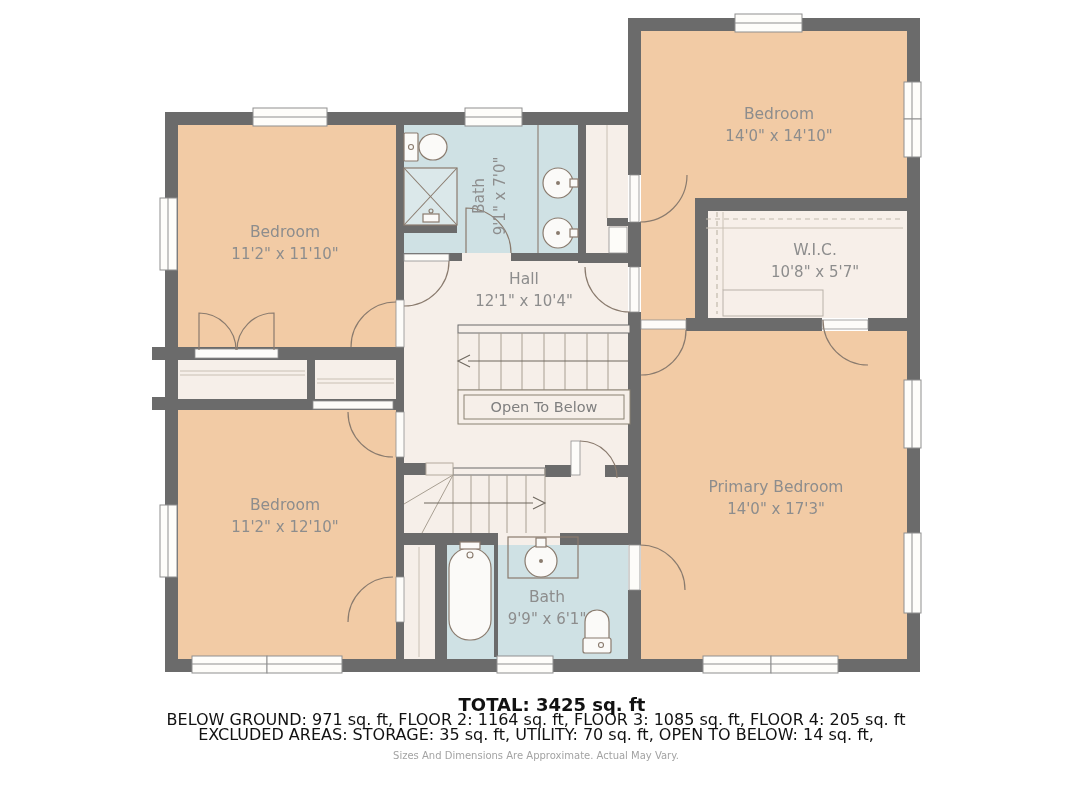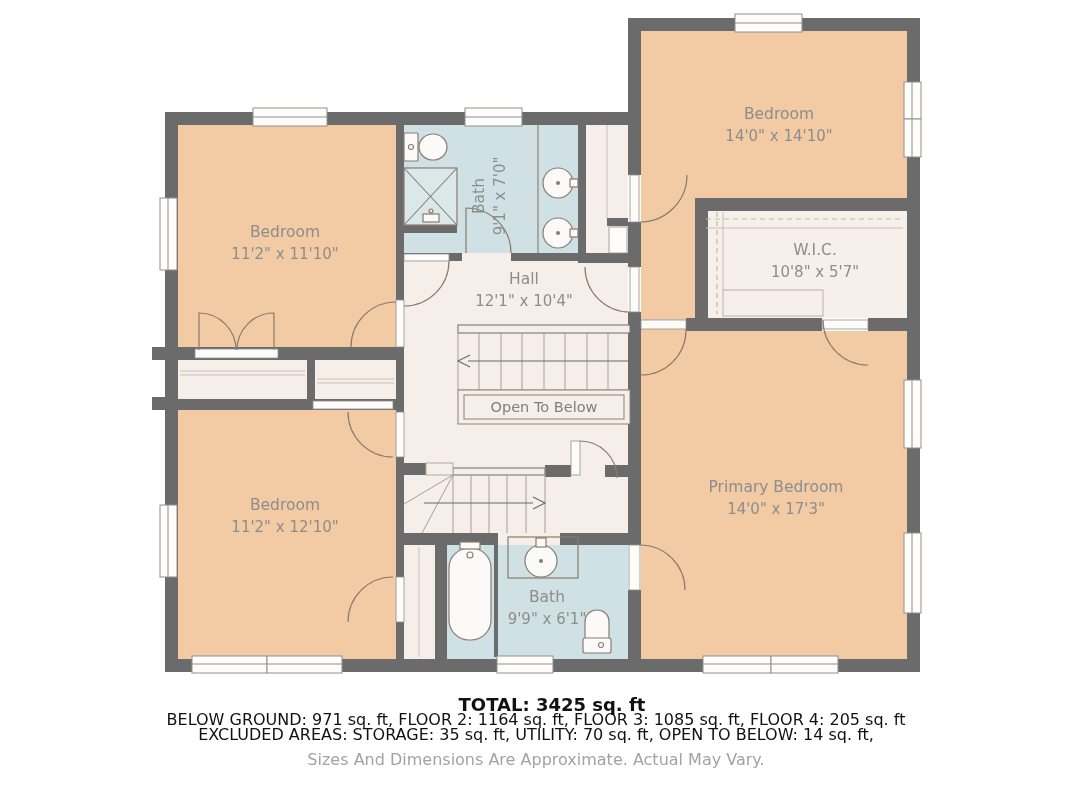--- a/index.html
+++ b/index.html
@@ -17,21 +17,21 @@
   .fixline{stroke:#8a7b6e;stroke-width:1.1;fill:none;}
   .win{fill:#fefdfa;stroke:#8f8f8f;stroke-width:1;}
   .winline{stroke:#8f8f8f;stroke-width:1;}
   .tread{stroke:#a89f92;stroke-width:1;}
   .walk{stroke:#6f685f;stroke-width:1.1;fill:none;}
   .closetline{stroke:#c9c0b4;stroke-width:1;}
   .dash{stroke:#c2b9ad;stroke-width:1.2;stroke-dasharray:5 4;fill:none;}
   .footer{position:absolute;left:0;top:697px;width:100%;text-align:center;color:#111111;}
   .footer .total{font-size:18px;font-weight:bold;line-height:15px;margin-left:32px;}
   .footer .fline{font-size:16px;line-height:15.2px;}
-  .footer .disclaimer{font-size:16px;color:#a3a3a3;margin-top:8px;}
+  .footer .disclaimer{font-size:10px;color:#a3a3a3;margin-top:8px;}
 </style>
 </head>
 <body>
 
 <div id="stage">
 <svg width="1072" height="804" viewBox="0 0 1072 804">
 
   <g>
     <rect x="178" y="125" width="450" height="534" fill="#f6efe9"></rect>
     <rect x="178" y="125" width="218" height="222" fill="#f2cba5"></rect>

